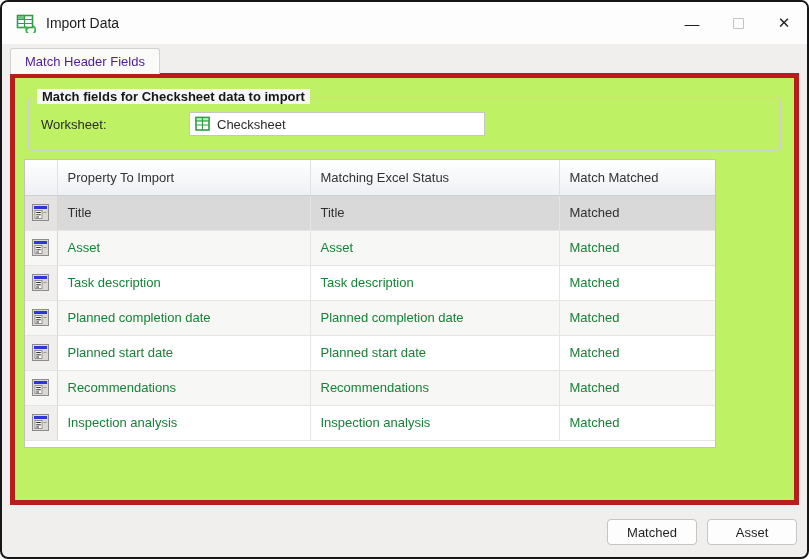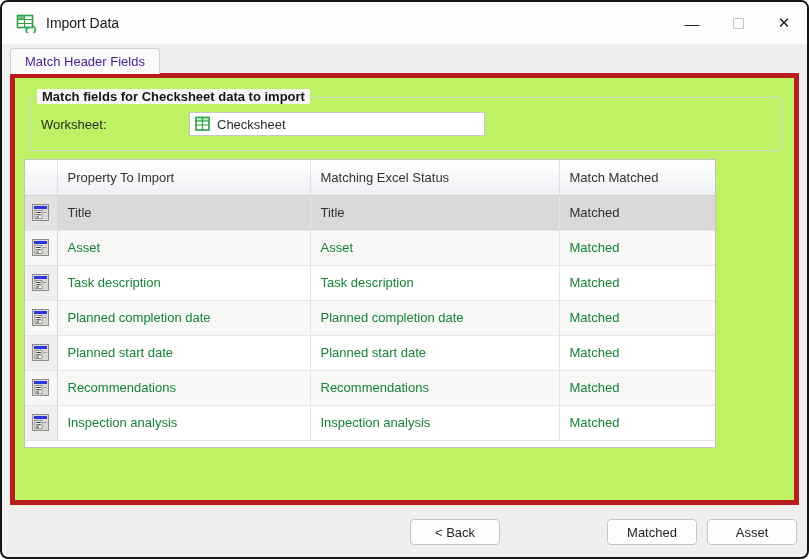--- a/index.html
+++ b/index.html
@@ -285,18 +285,17 @@
     <td>Inspection analysis</td>
     <td>Matched</td>
   </tr>
 </tbody>
         </table>
       </div>
 
     </div>
 
     <div class="footer">
-      <button class="btn back">&lt; Back</button>
       <button class="btn finish">Matched</button>
       <button class="btn cancel">Asset</button>
     </div>
   </div>
 </div>
 
 </body></html>

